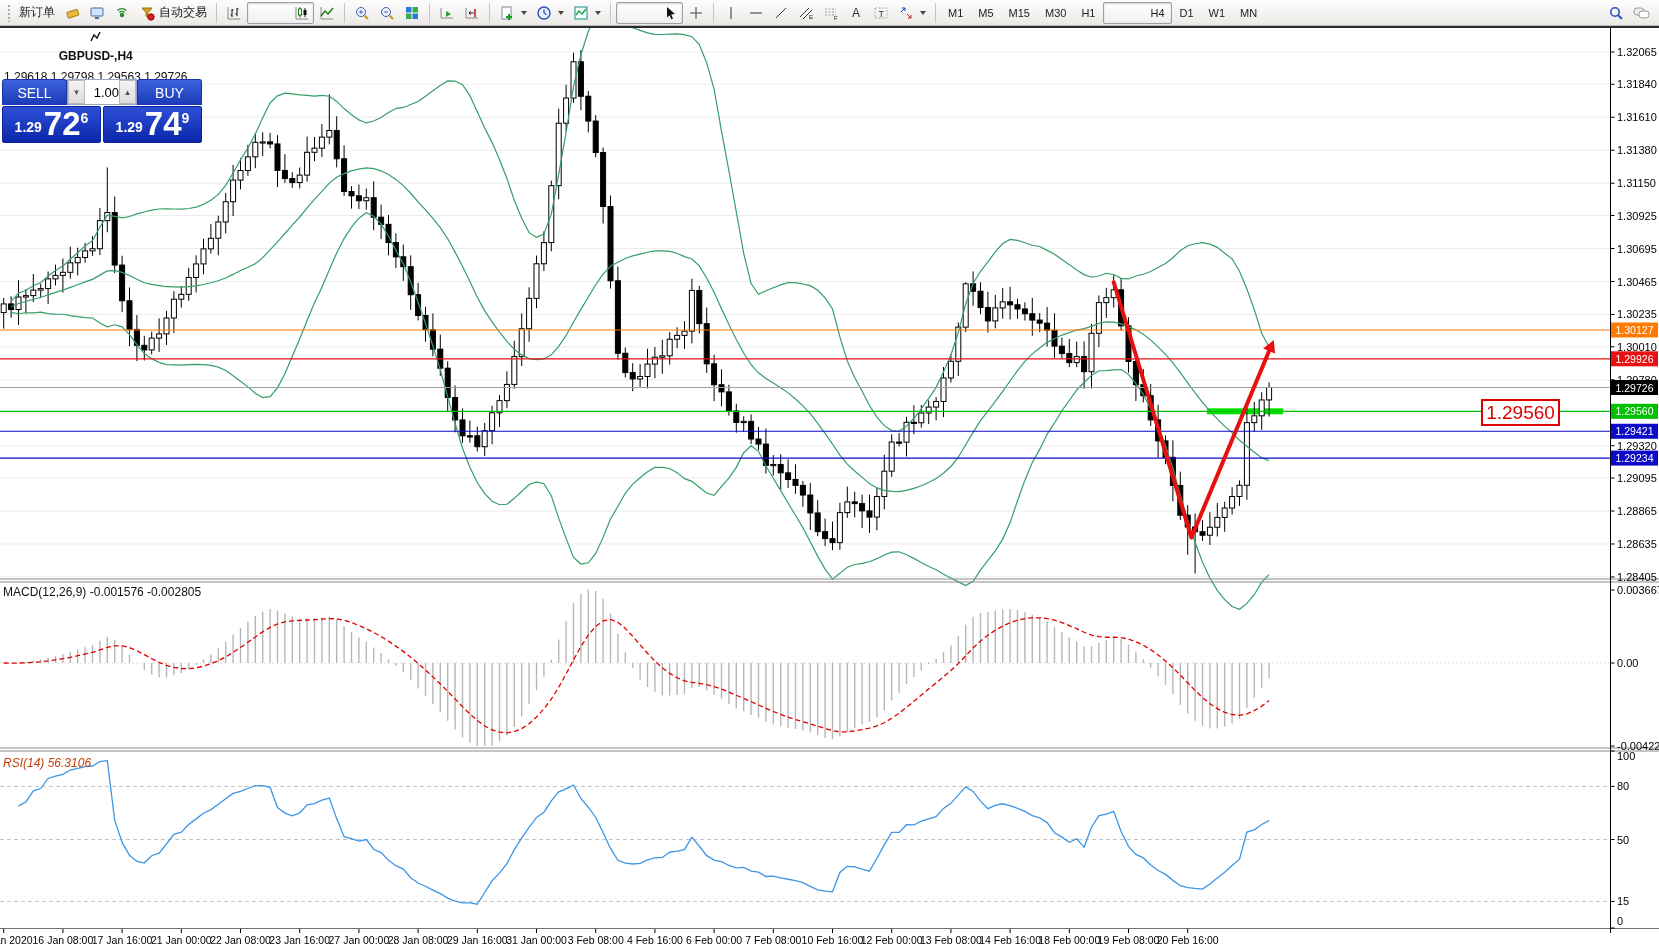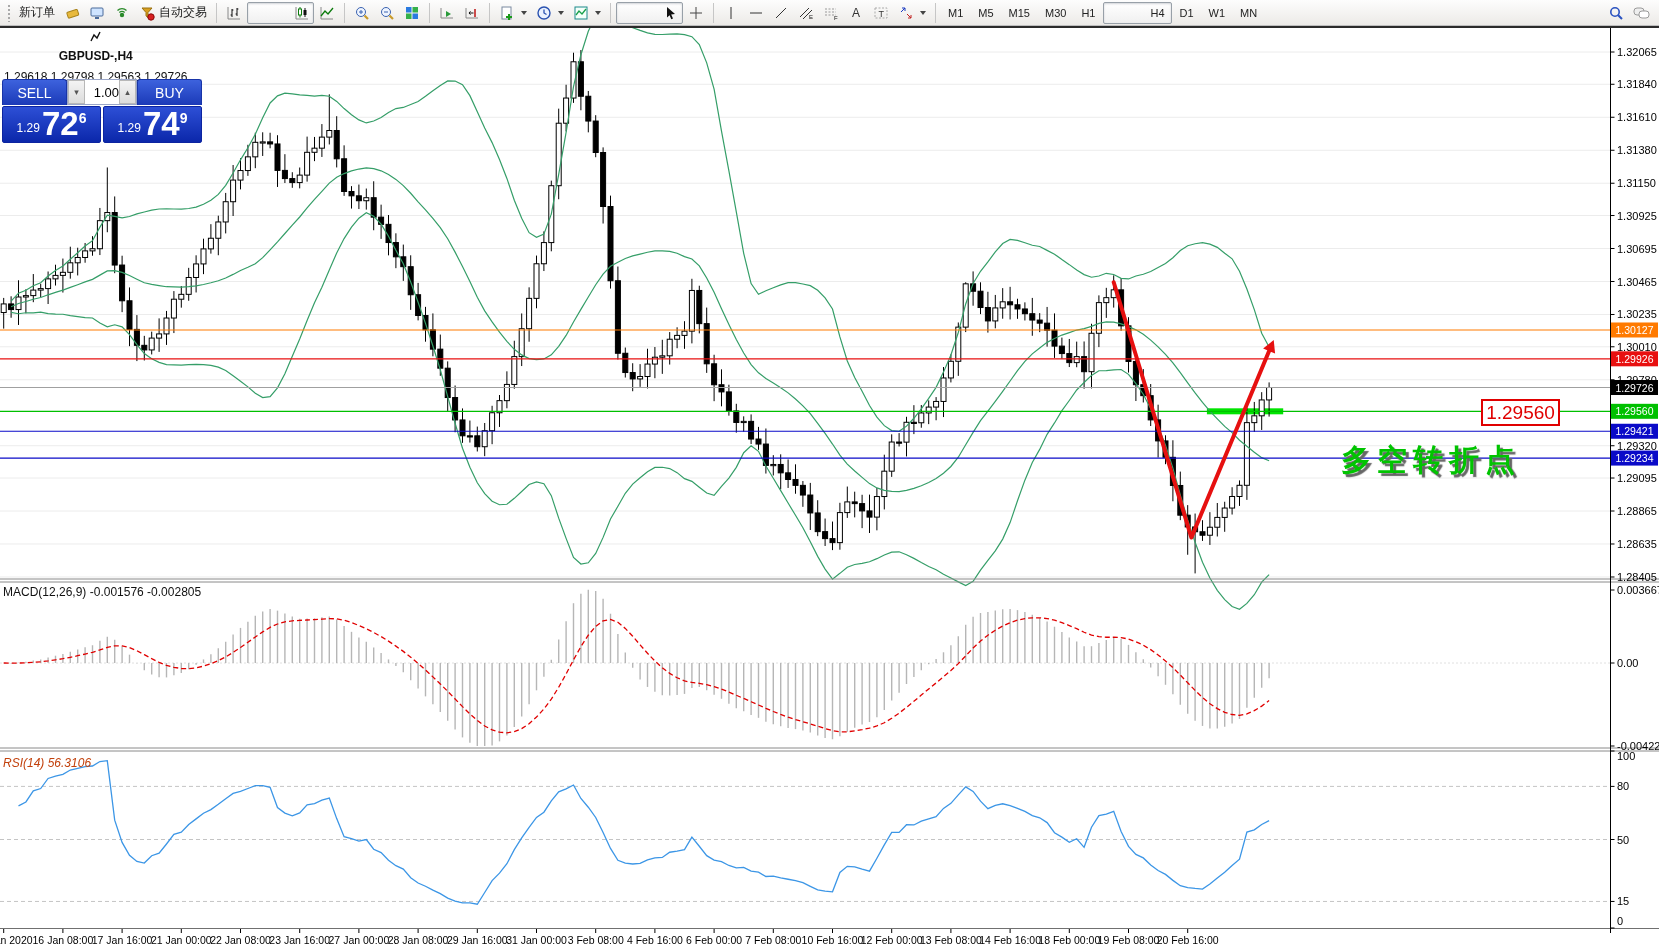--- a/index.html
+++ b/index.html
@@ -38,21 +38,21 @@
     align-items:center;justify-content:center;border-radius:3px 3px 0 0;}
   .vol-box{width:70px;box-sizing:border-box;display:flex;background:#fff;border:1px solid #9aa6c8;}
   .vol-btn{width:15px;display:flex;align-items:center;justify-content:center;background:linear-gradient(#f4f4f4,#dcdcdc);
     border:1px solid #b8b8b8;color:#555;font-size:9px;}
   .vol-val{flex:1;display:flex;align-items:center;justify-content:flex-end;
     font-size:13px;color:#000;}
   .ocp-row2{display:flex;gap:2px;margin-top:1px;}
   .price-box{flex:1;height:37px;box-sizing:border-box;border:1px solid #0c24a0;border-radius:2px;
     background:linear-gradient(#2d4fd6,#0b27aa);color:#fff;display:flex;align-items:flex-end;
     justify-content:center;padding:1px 3px 3px 3px;}
-  .pfx{font-size:12px;font-weight:normal;margin:0 2px 4px 0;}
+  .pfx{font-size:14px;font-weight:bold;margin:0 2px 4px 0;}
   .big{font-size:33px;font-weight:bold;line-height:.92;}
   .sup{font-size:14px;font-weight:bold;align-self:flex-start;margin-top:2px;}
   
   .support-box{position:absolute;left:1481px;top:371px;width:75px;height:23px;z-index:4;
     border:2px solid #e00000;background:#fff;color:#e00000;font-size:19px;
     display:flex;align-items:center;justify-content:center;}
   .cn-note{position:absolute;left:1341px;top:412px;z-index:4;font-size:30px;font-weight:bold;
     color:#00c400;letter-spacing:6px;text-shadow:3px 3px 1px #666;white-space:nowrap;
     font-family:"DejaVu Sans",sans-serif;}
 </style>
@@ -952,15 +952,14 @@
     <div class="macd-label">
       <span>MACD(12,26,9)</span>
       <span>-0.001576 -0.002805</span>
     </div>
     <div class="rsi-label">
       <span>RSI(14)</span>
       <span>56.3106</span>
     </div>
 
     <div class="support-box">1.29560</div>
-    <div class="cn-note">多空转折点</div>
   </div>
 </div>
 
 </body></html>

